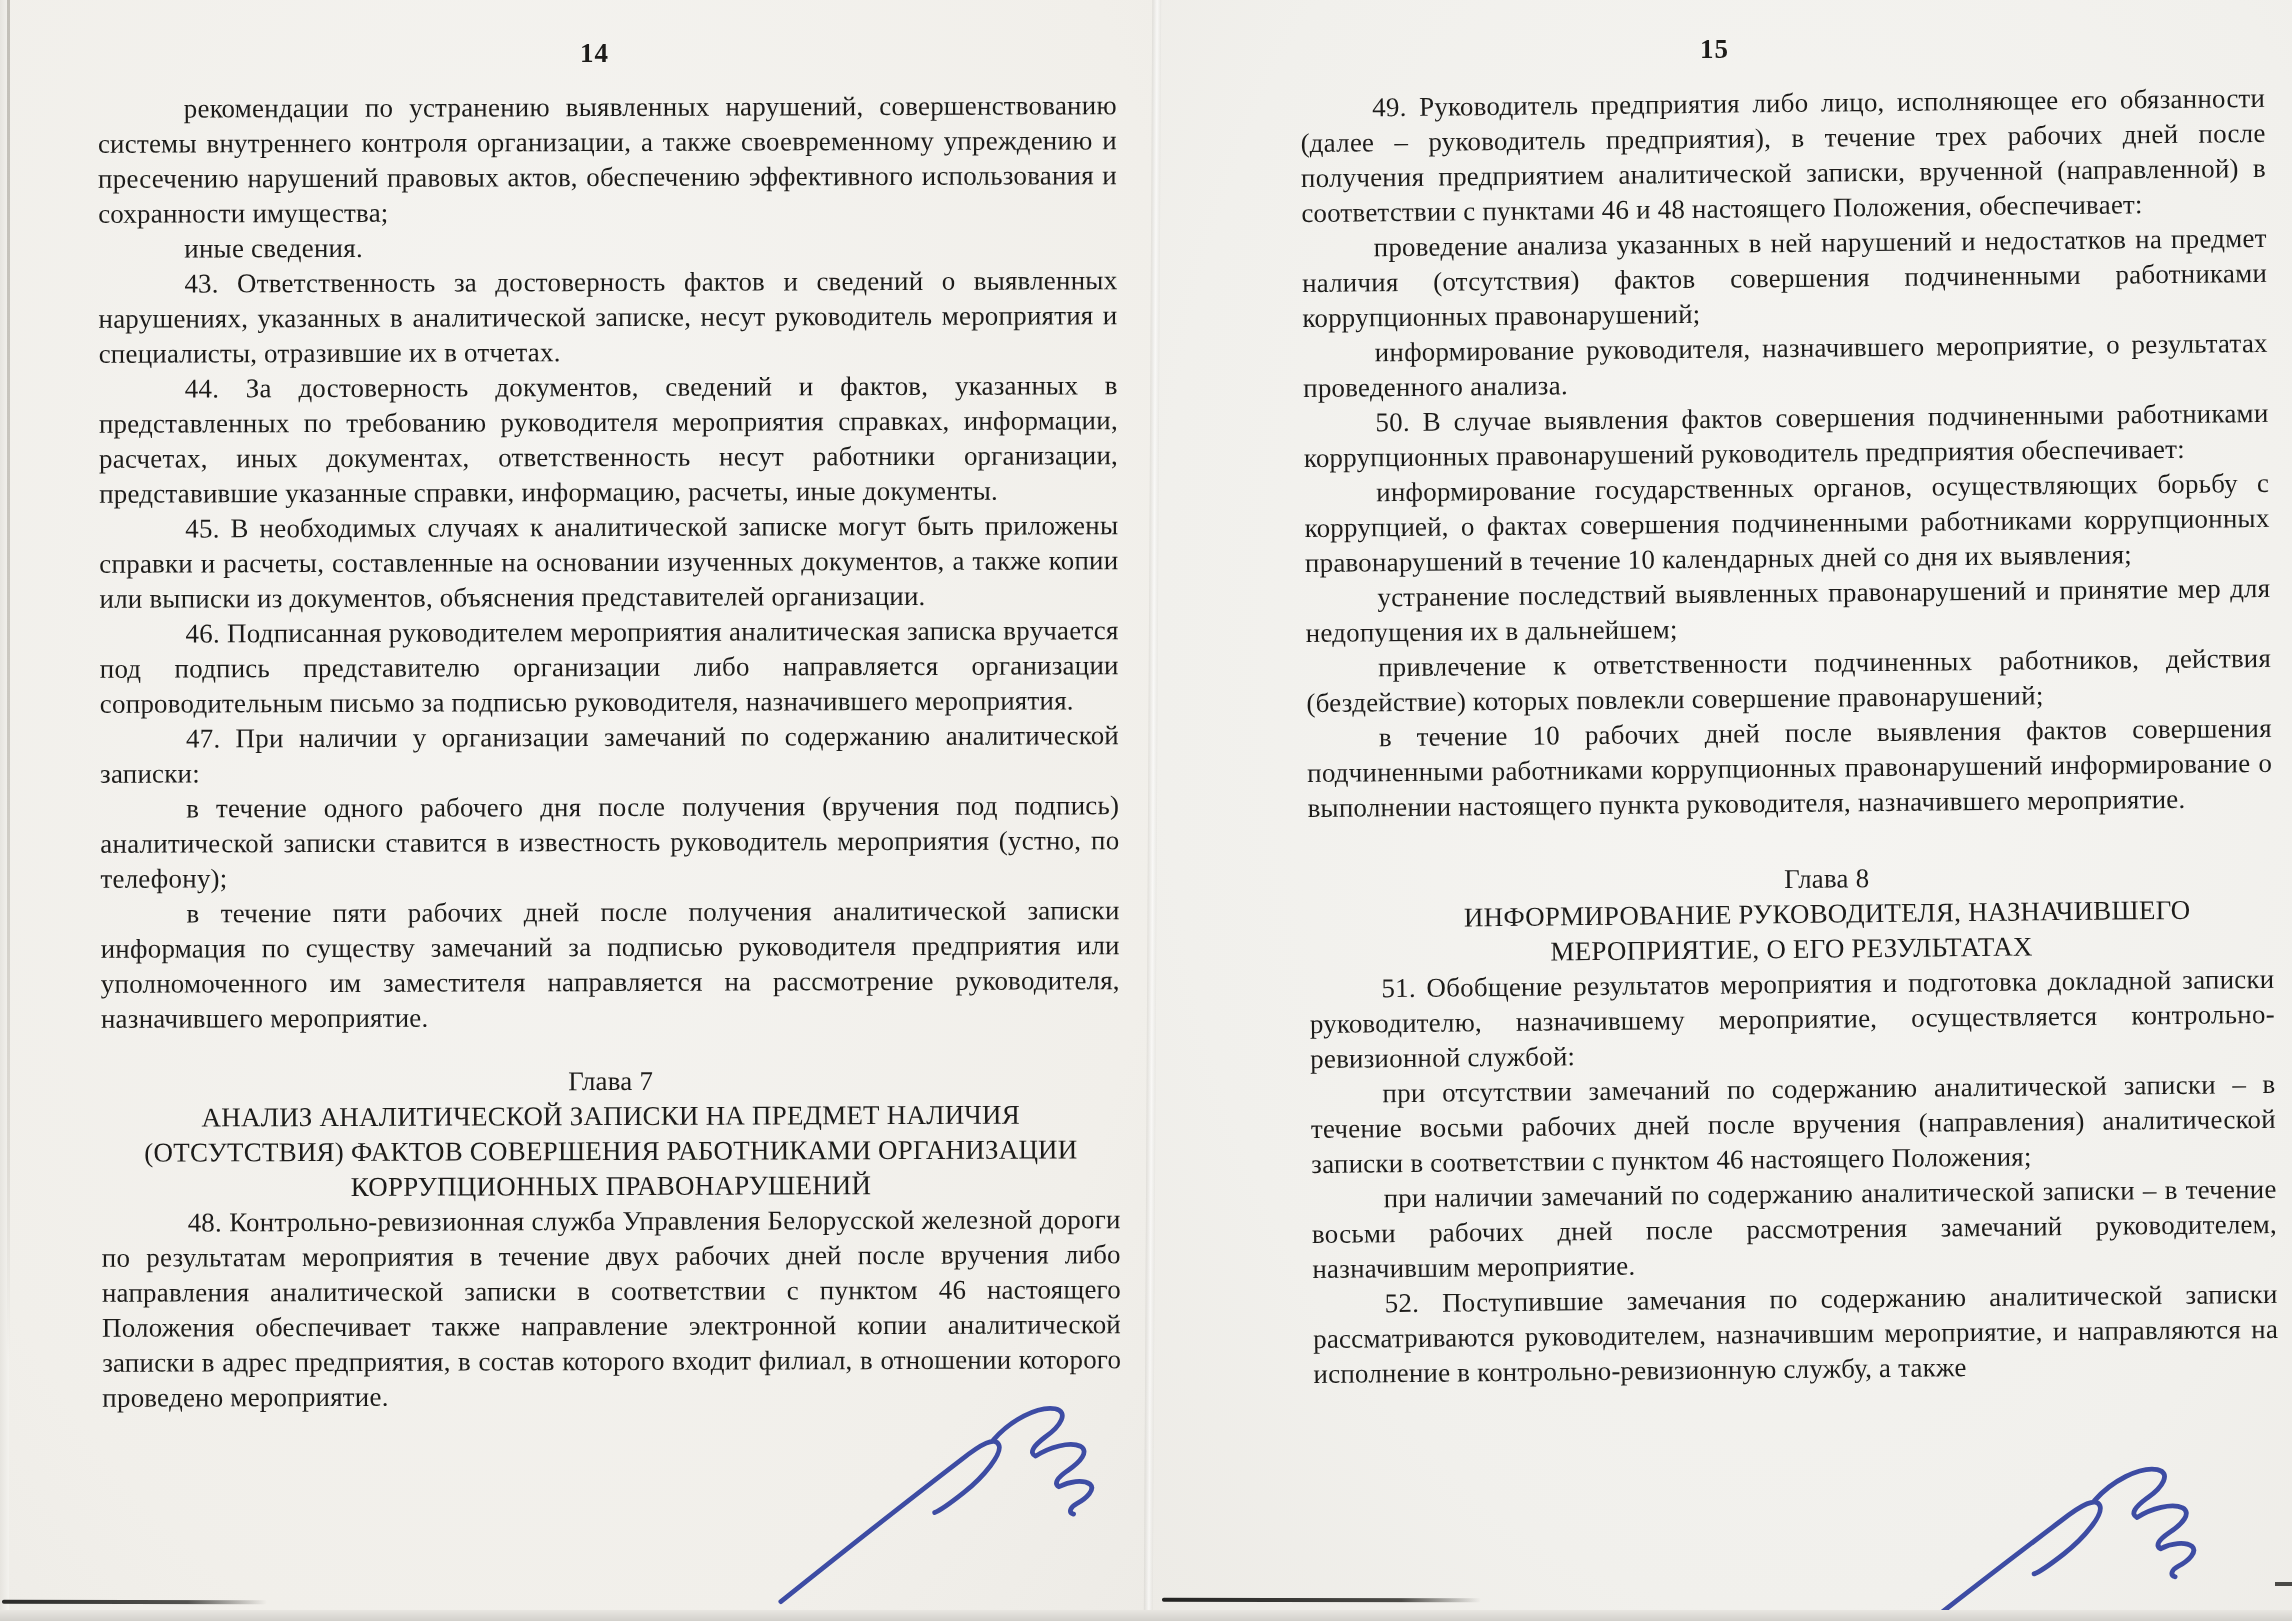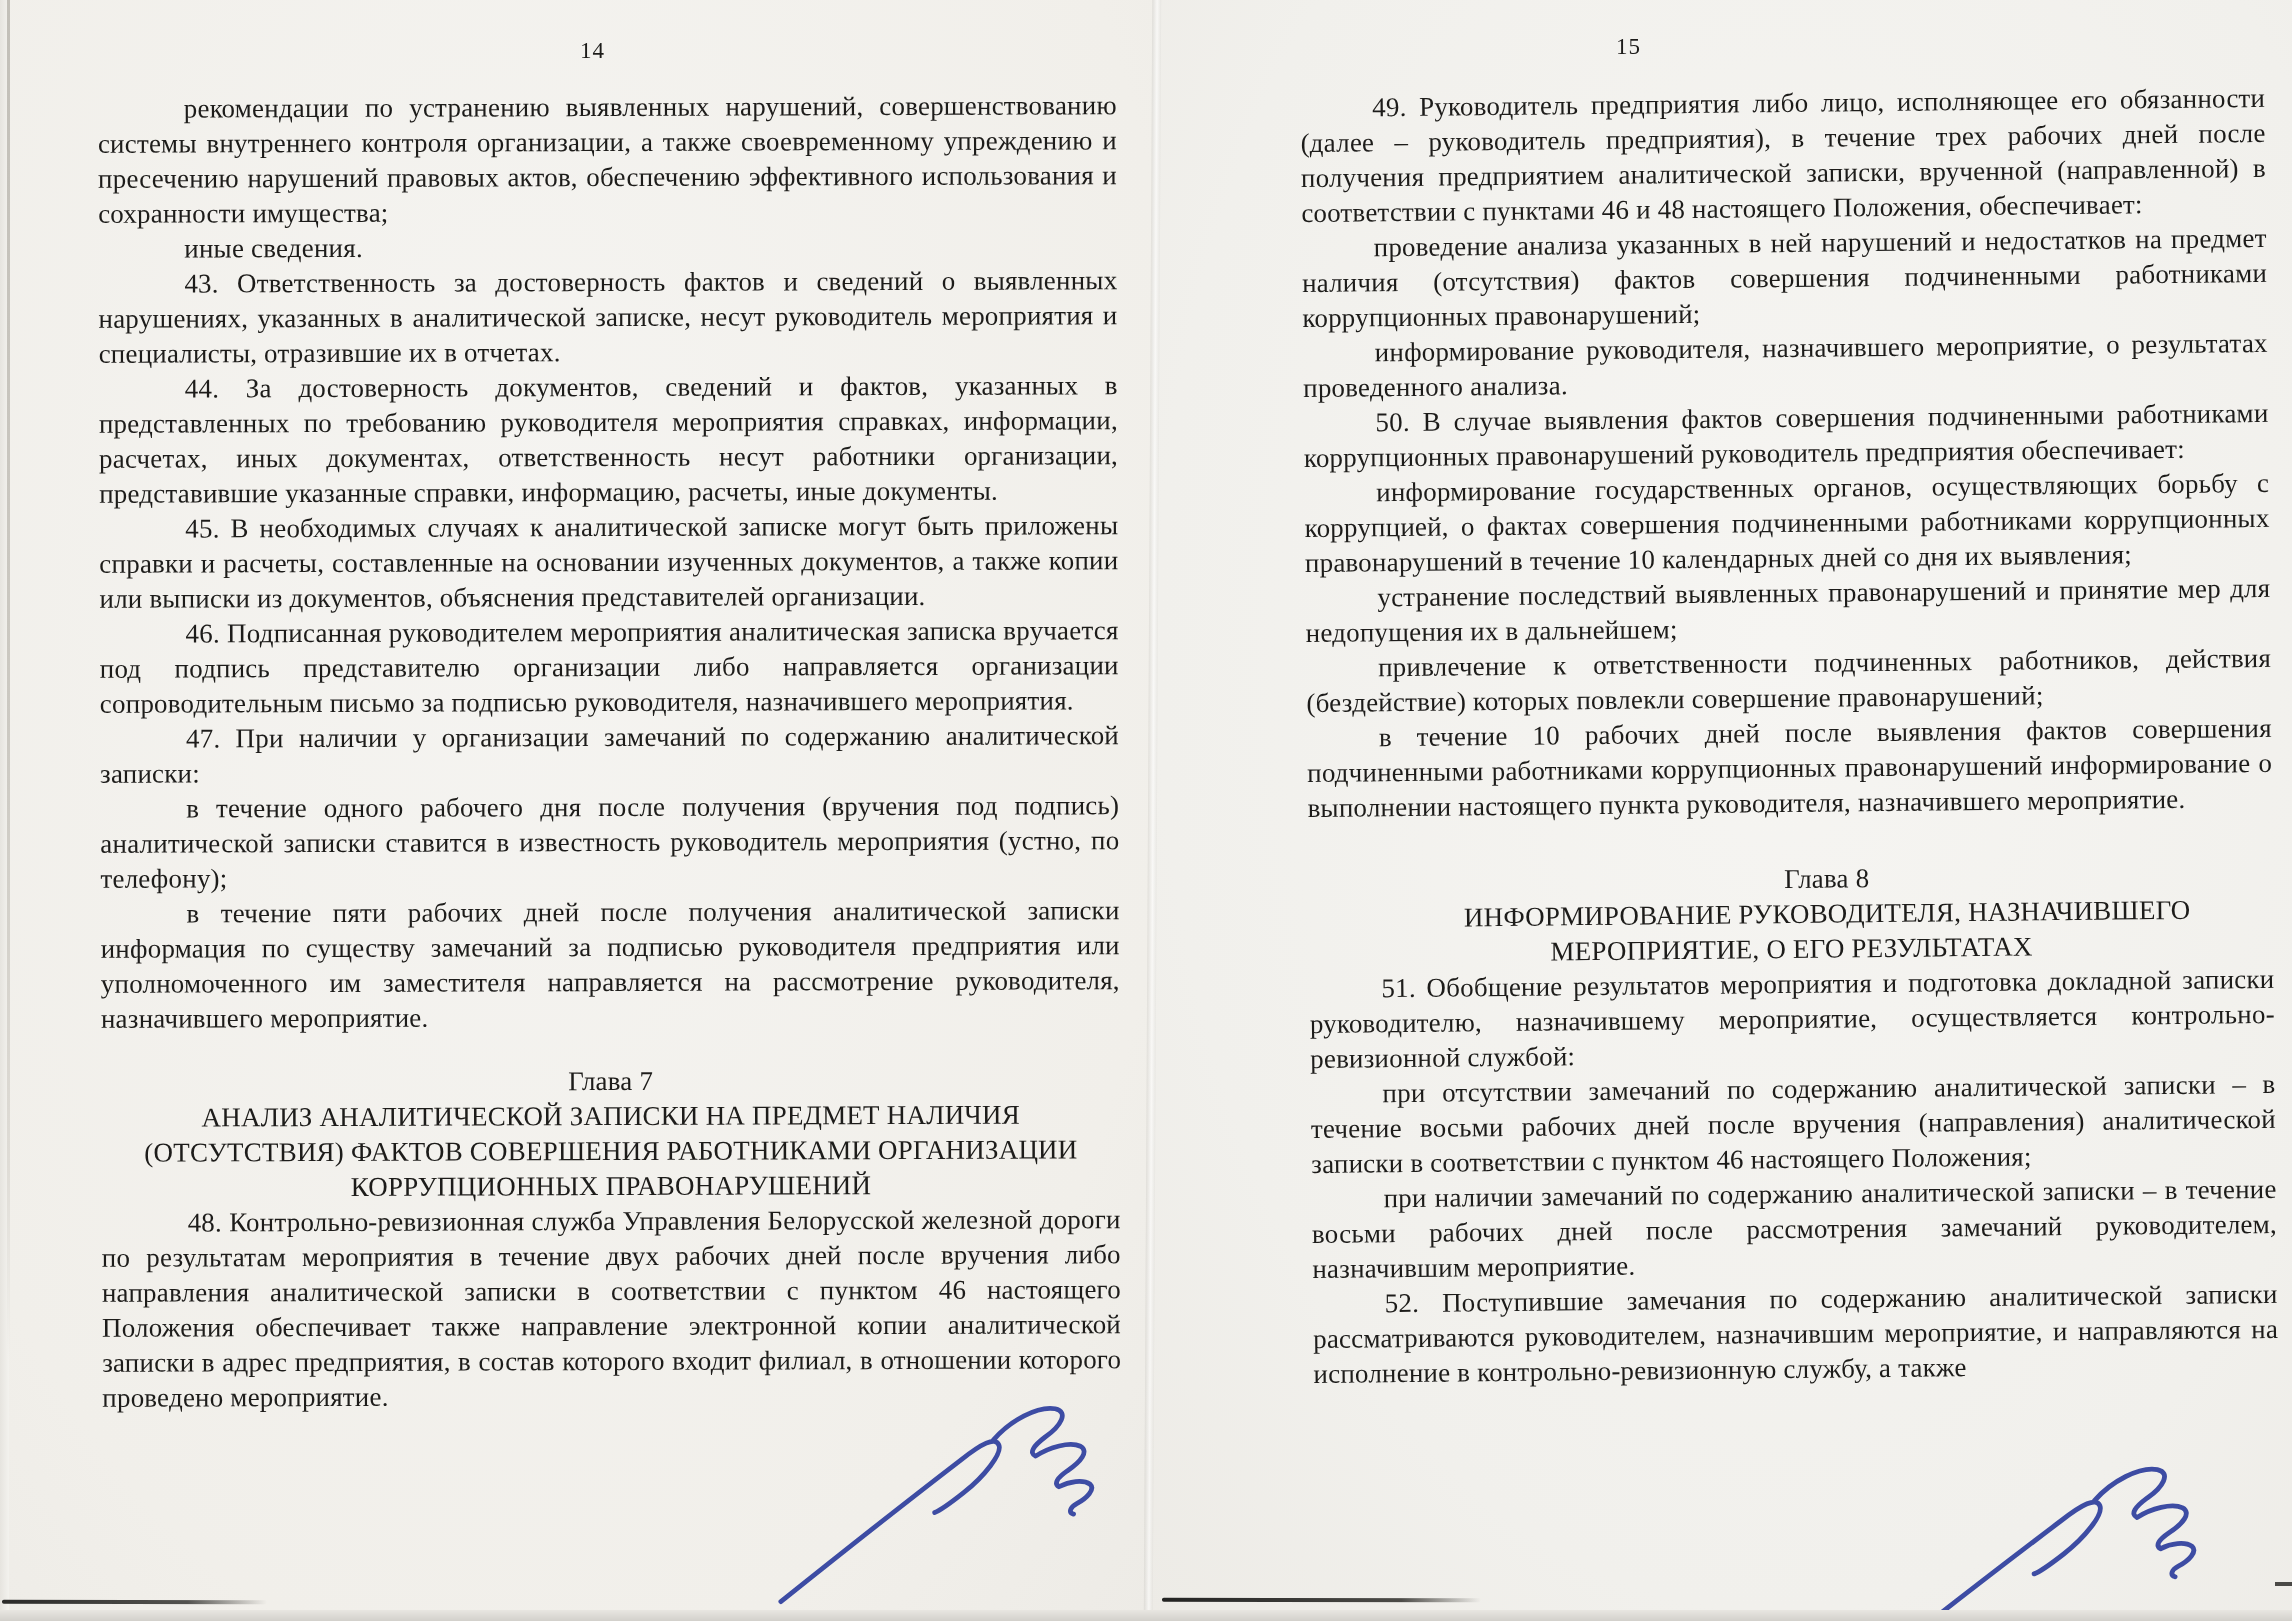--- a/index.html
+++ b/index.html
@@ -15,23 +15,23 @@
   .page-left{left:0;width:1152px;background:radial-gradient(ellipse at 45% 35%, #f5f4f1 0%, #f1efea 75%, #edebe6 100%);}
   .page-right{left:1152px;width:1141px;background:radial-gradient(ellipse at 55% 40%, #f6f5f2 0%, #f1f0ec 70%, #edebe6 100%);text-decoration:underline;}
   .content{position:absolute;font-size:27px;line-height:35px;}
   .page-left .content{left:100px;top:90px;width:1019px;transform:rotate(-0.2deg);}
   .page-right .content{left:148px;top:86px;width:965px;transform:rotate(-0.6deg);transform-origin:50% 0;}
   .para{margin:0;text-align:justify;text-indent:86px;letter-spacing:0.2px;}
   .page-right .para{text-indent:72px;}
   .lbl,.hdg{text-align:center;text-indent:0;margin:0;}
   .lbl{margin-top:29px;}
   .page-right .lbl{margin-top:41px;}
-  .page-number{position:absolute;font-size:23px;letter-spacing:0.9px;}
+  .page-number{position:absolute;font-size:27px;letter-spacing:0.9px;font-weight:bold;}
   .pn-left{left:580px;top:38px;}
-  .pn-right{left:1616px;top:34px;}
+  .pn-right{left:1700px;top:34px;}
   .signature{position:absolute;pointer-events:none;}
   .sig-14{left:768px;top:1397px;width:399px;height:219px;transform:rotate(-1.5deg);}
   .sig-15{left:1865px;top:1458px;width:405px;height:220px;transform:rotate(-1deg);}
   
   .left-edge-shadow{position:absolute;left:0;top:0;width:9px;height:1621px;
     background:linear-gradient(to right,#e6e4df,#f3f2ee);}
   .left-edge-line{position:absolute;left:7.2px;top:0;width:2.7px;height:1361px;
     background:linear-gradient(#c2bfb8 0%,#ccc9c2 55%,#dedbd5 85%,rgba(222,219,213,0));}
   .seam{position:absolute;left:1148px;top:0;width:9px;height:1621px;
     background:linear-gradient(to right,rgba(90,88,82,0.10),rgba(255,255,255,0.55) 55%,rgba(90,88,82,0.05));

